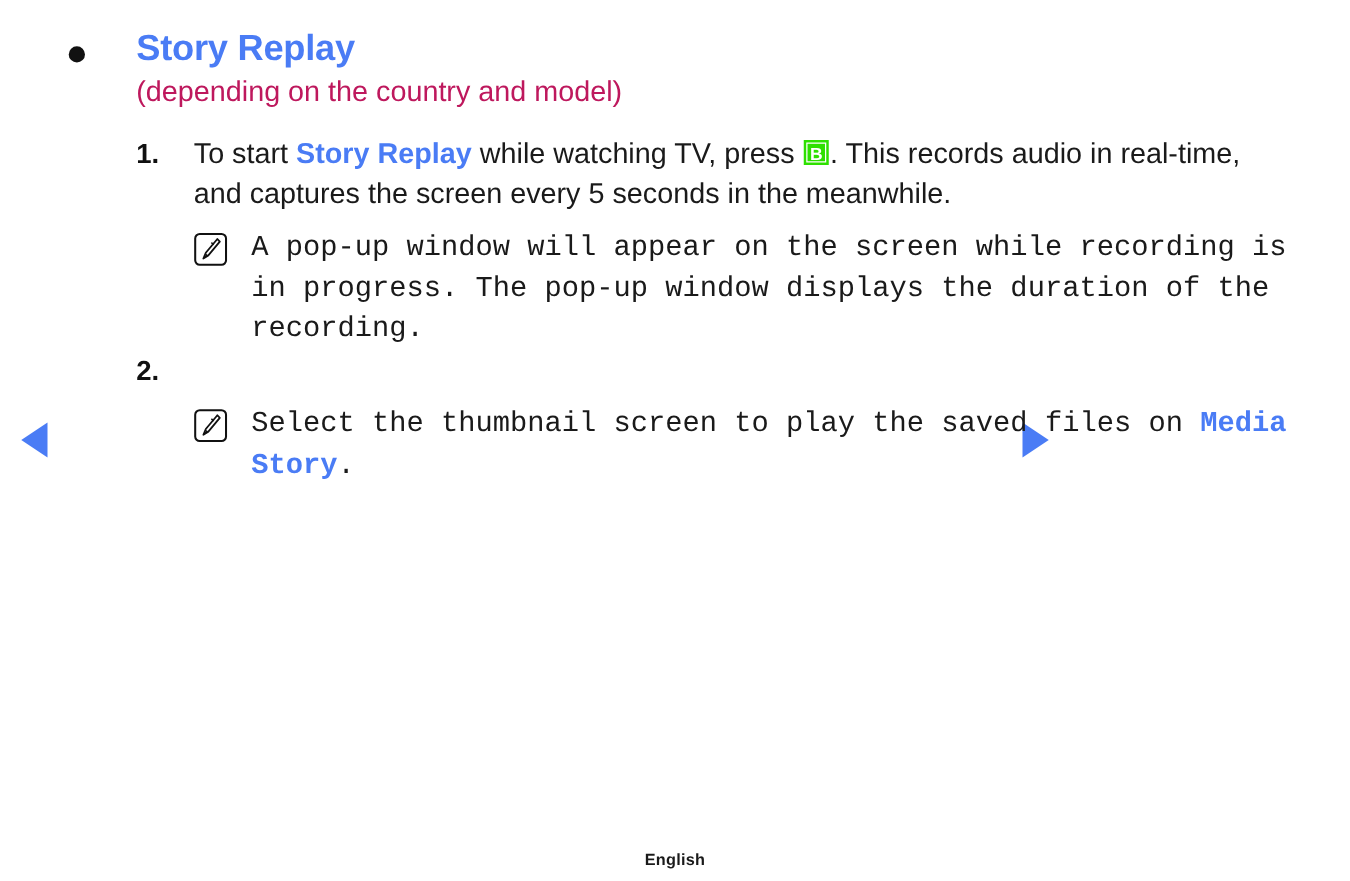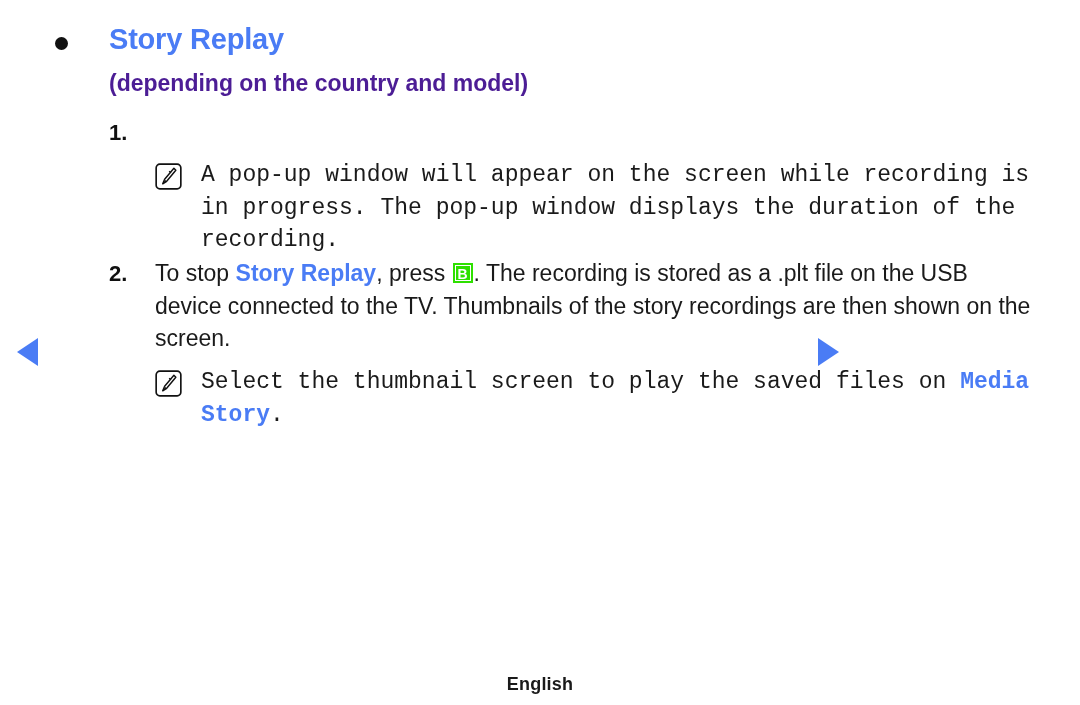--- a/index.html
+++ b/index.html
@@ -74,25 +74,24 @@
     margin-left: 41px;
     font-size: 29px;
     font-weight: bold;
     color: #4a7cf5;
     line-height: 1.22;
     letter-spacing: -0.2px;
   }
 
   .subnote {
     margin-left: 54px;
-    margin-top: 12px;
+    margin-top: 2px;
     font-size: 23px;
     line-height: 1.28;
-    color: #4c1d95;
-    font-weight: bold;
+    color: #be185d;
   }
 
   
   .steps {
     margin-top: 17px;
   }
   .step {
     display: flex;
     align-items: flex-start;
     margin-top: 0;
@@ -176,21 +175,21 @@
     z-index: 2;
   }
 
   
   .footer {
     position: absolute;
     left: 0;
     bottom: 10px;
     width: 1080px;
     text-align: center;
-    font-size: 18px;
+    font-size: 13px;
     font-weight: bold;
     color: #1a1a1a;
     letter-spacing: 0.2px;
   }
 </style>
 </head>
 <body>
 
 <div class="page">
 
@@ -203,33 +202,33 @@
     <div class="heading-row">
       <span class="bullet-dot"></span>
       <span class="heading-title">Story Replay</span>
     </div>
 
     <div class="subnote">(depending on the country and model)</div>
 
     <div class="steps" id="steps-container">
         <div class="step">
           <div class="step-num">1.</div>
+          <div class="step-body">To start <span class="hl">Story Replay</span> while watching TV, press <span class="key-badge"><span>B</span></span>. This records audio in real-time, and captures the screen every 5 seconds in the meanwhile.</div>
         </div>
         <div class="note">
           <span class="note-icon"><svg viewBox="0 0 28 28" width="27" height="27">
               <path d="M5 1.2 H23 A3.8 3.8 0 0 1 26.8 5 V23 A3.8 3.8 0 0 1 23 26.8 H5 A3.8 3.8 0 0 1 1.2 23 V5 A3.8 3.8 0 0 1 5 1.2 Z" fill="none" stroke="#111111" stroke-width="1.7"></path>
               <path d="M19.6 5.4 L10.0 16.8 L8.0 21.6 L12.1 19.0 L21.6 7.6 Z" fill="none" stroke="#111111" stroke-width="1.5" stroke-linejoin="round"></path>
               <path d="M14.6 8.4 L16.6 10.1" stroke="#111111" stroke-width="1.2"></path>
               <path d="M8.0 21.6 L12.1 19.0 L10.6 17.6 Z" fill="#111111"></path>
             </svg></span>
           <div class="note-body">A pop-up window will appear on the screen while recording is in progress. The pop-up window displays the duration of the recording.</div>
         </div>
         <div class="step">
           <div class="step-num">2.</div>
-          <div class="step-body">To stop <span class="hl">Story Replay</span>, press <span class="key-badge"><span>B</span></span>. The recording is stored as a .plt file on the USB device connected to the TV. Thumbnails of the story recordings are then shown on the screen.</div>
         </div>
         <div class="note">
           <span class="note-icon"><svg viewBox="0 0 28 28" width="27" height="27">
               <path d="M5 1.2 H23 A3.8 3.8 0 0 1 26.8 5 V23 A3.8 3.8 0 0 1 23 26.8 H5 A3.8 3.8 0 0 1 1.2 23 V5 A3.8 3.8 0 0 1 5 1.2 Z" fill="none" stroke="#111111" stroke-width="1.7"></path>
               <path d="M19.6 5.4 L10.0 16.8 L8.0 21.6 L12.1 19.0 L21.6 7.6 Z" fill="none" stroke="#111111" stroke-width="1.5" stroke-linejoin="round"></path>
               <path d="M14.6 8.4 L16.6 10.1" stroke="#111111" stroke-width="1.2"></path>
               <path d="M8.0 21.6 L12.1 19.0 L10.6 17.6 Z" fill="#111111"></path>
             </svg></span>
           <div class="note-body">Select the thumbnail screen to play the saved files on <span class="hl">Media Story</span>.</div>
         </div>

